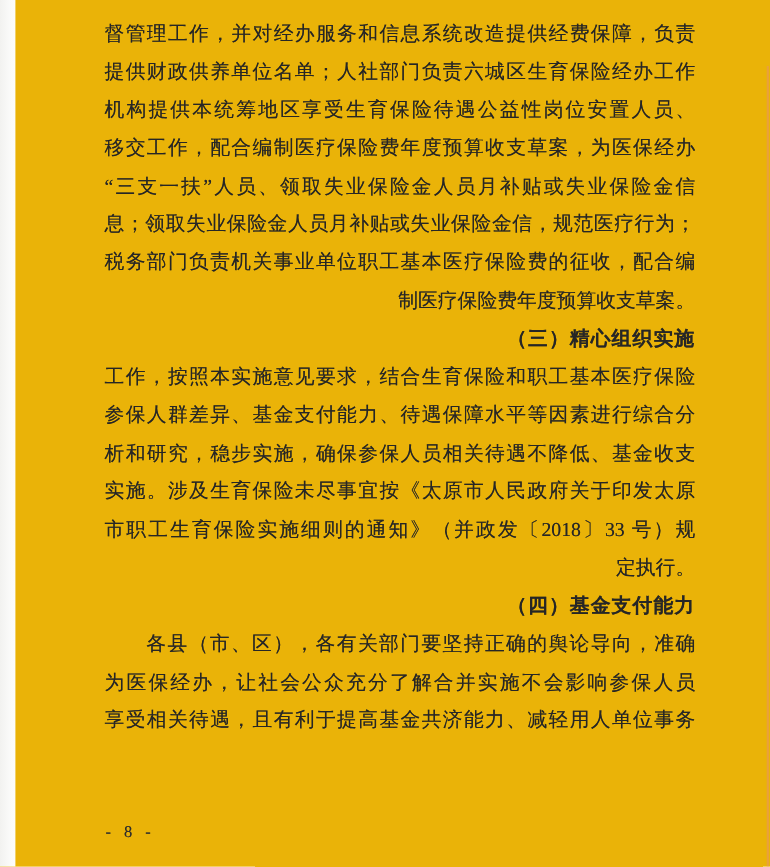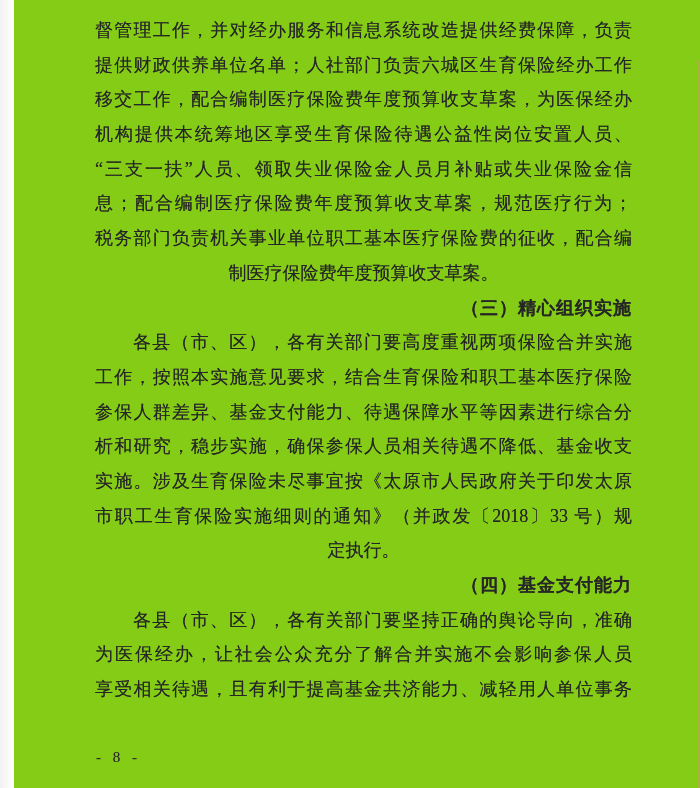--- a/index.html
+++ b/index.html
@@ -1,21 +1,21 @@
 <!DOCTYPE html>
 <html><head>
 <meta charset="utf-8">
 <style>
   html, body { margin: 0; padding: 0; background: #ffffff; }
 
   .page {
     position: relative;
     width: 700px;
     height: 788px;
-    background: #84cc16;
+    background: #eab308;
     overflow: hidden;
     font-family: "Liberation Serif", "DejaVu Serif", serif;
   }
 
   
   .edge-left {
     position: absolute;
     left: 0; top: 0;
     width: 14px; height: 100%;
     background: linear-gradient(90deg, #f2f2f0 0%, #fbfbfa 70%, #fdfdfc 100%);
@@ -47,21 +47,21 @@
   .line.body,
   .line.body-indent {
     white-space: normal;
     text-align: justify;
     text-align-last: justify;
     text-justify: inter-character;
   }
 
   .line.body-end {
     white-space: normal;
-    text-align: center;
+    text-align: right;
   }
 
   .line.body-indent { text-indent: 38px; }
 
   .line.heading {
     white-space: normal;
     text-indent: 40px;
     font-weight: bold;
     letter-spacing: 1px;
     text-align: right;
@@ -79,28 +79,27 @@
 </style>
 </head>
 <body>
 
 <div class="page">
   <div class="edge-left"></div>
 
   <div class="text-column">
       <div class="line body">督管理工作，并对经办服务和信息系统改造提供经费保障，负责</div>
       <div class="line body">提供财政供养单位名单；人社部门负责六城区生育保险经办工作</div>
+      <div class="line body">机构提供本统筹地区享受生育保险待遇公益性岗位安置人员、</div>
       <div class="line body">移交工作，配合编制医疗保险费年度预算收支草案，为医保经办</div>
-      <div class="line body">机构提供本统筹地区享受生育保险待遇公益性岗位安置人员、</div>
       <div class="line body">“三支一扶”人员、领取失业保险金人员月补贴或失业保险金信</div>
-      <div class="line body">息；配合编制医疗保险费年度预算收支草案，规范医疗行为；</div>
+      <div class="line body">息；领取失业保险金人员月补贴或失业保险金信，规范医疗行为；</div>
       <div class="line body">税务部门负责机关事业单位职工基本医疗保险费的征收，配合编</div>
       <div class="line body-end">制医疗保险费年度预算收支草案。</div>
       <div class="line heading">（三）精心组织实施</div>
-      <div class="line body-indent">各县（市、区），各有关部门要高度重视两项保险合并实施</div>
       <div class="line body">工作，按照本实施意见要求，结合生育保险和职工基本医疗保险</div>
       <div class="line body">参保人群差异、基金支付能力、待遇保障水平等因素进行综合分</div>
       <div class="line body">析和研究，稳步实施，确保参保人员相关待遇不降低、基金收支</div>
       <div class="line body">实施。涉及生育保险未尽事宜按《太原市人民政府关于印发太原</div>
       <div class="line body">市职工生育保险实施细则的通知》（并政发〔2018〕33 号）规</div>
       <div class="line body-end">定执行。</div>
       <div class="line heading">（四）基金支付能力</div>
       <div class="line body-indent">各县（市、区），各有关部门要坚持正确的舆论导向，准确</div>
       <div class="line body">为医保经办，让社会公众充分了解合并实施不会影响参保人员</div>
       <div class="line body">享受相关待遇，且有利于提高基金共济能力、减轻用人单位事务</div>

